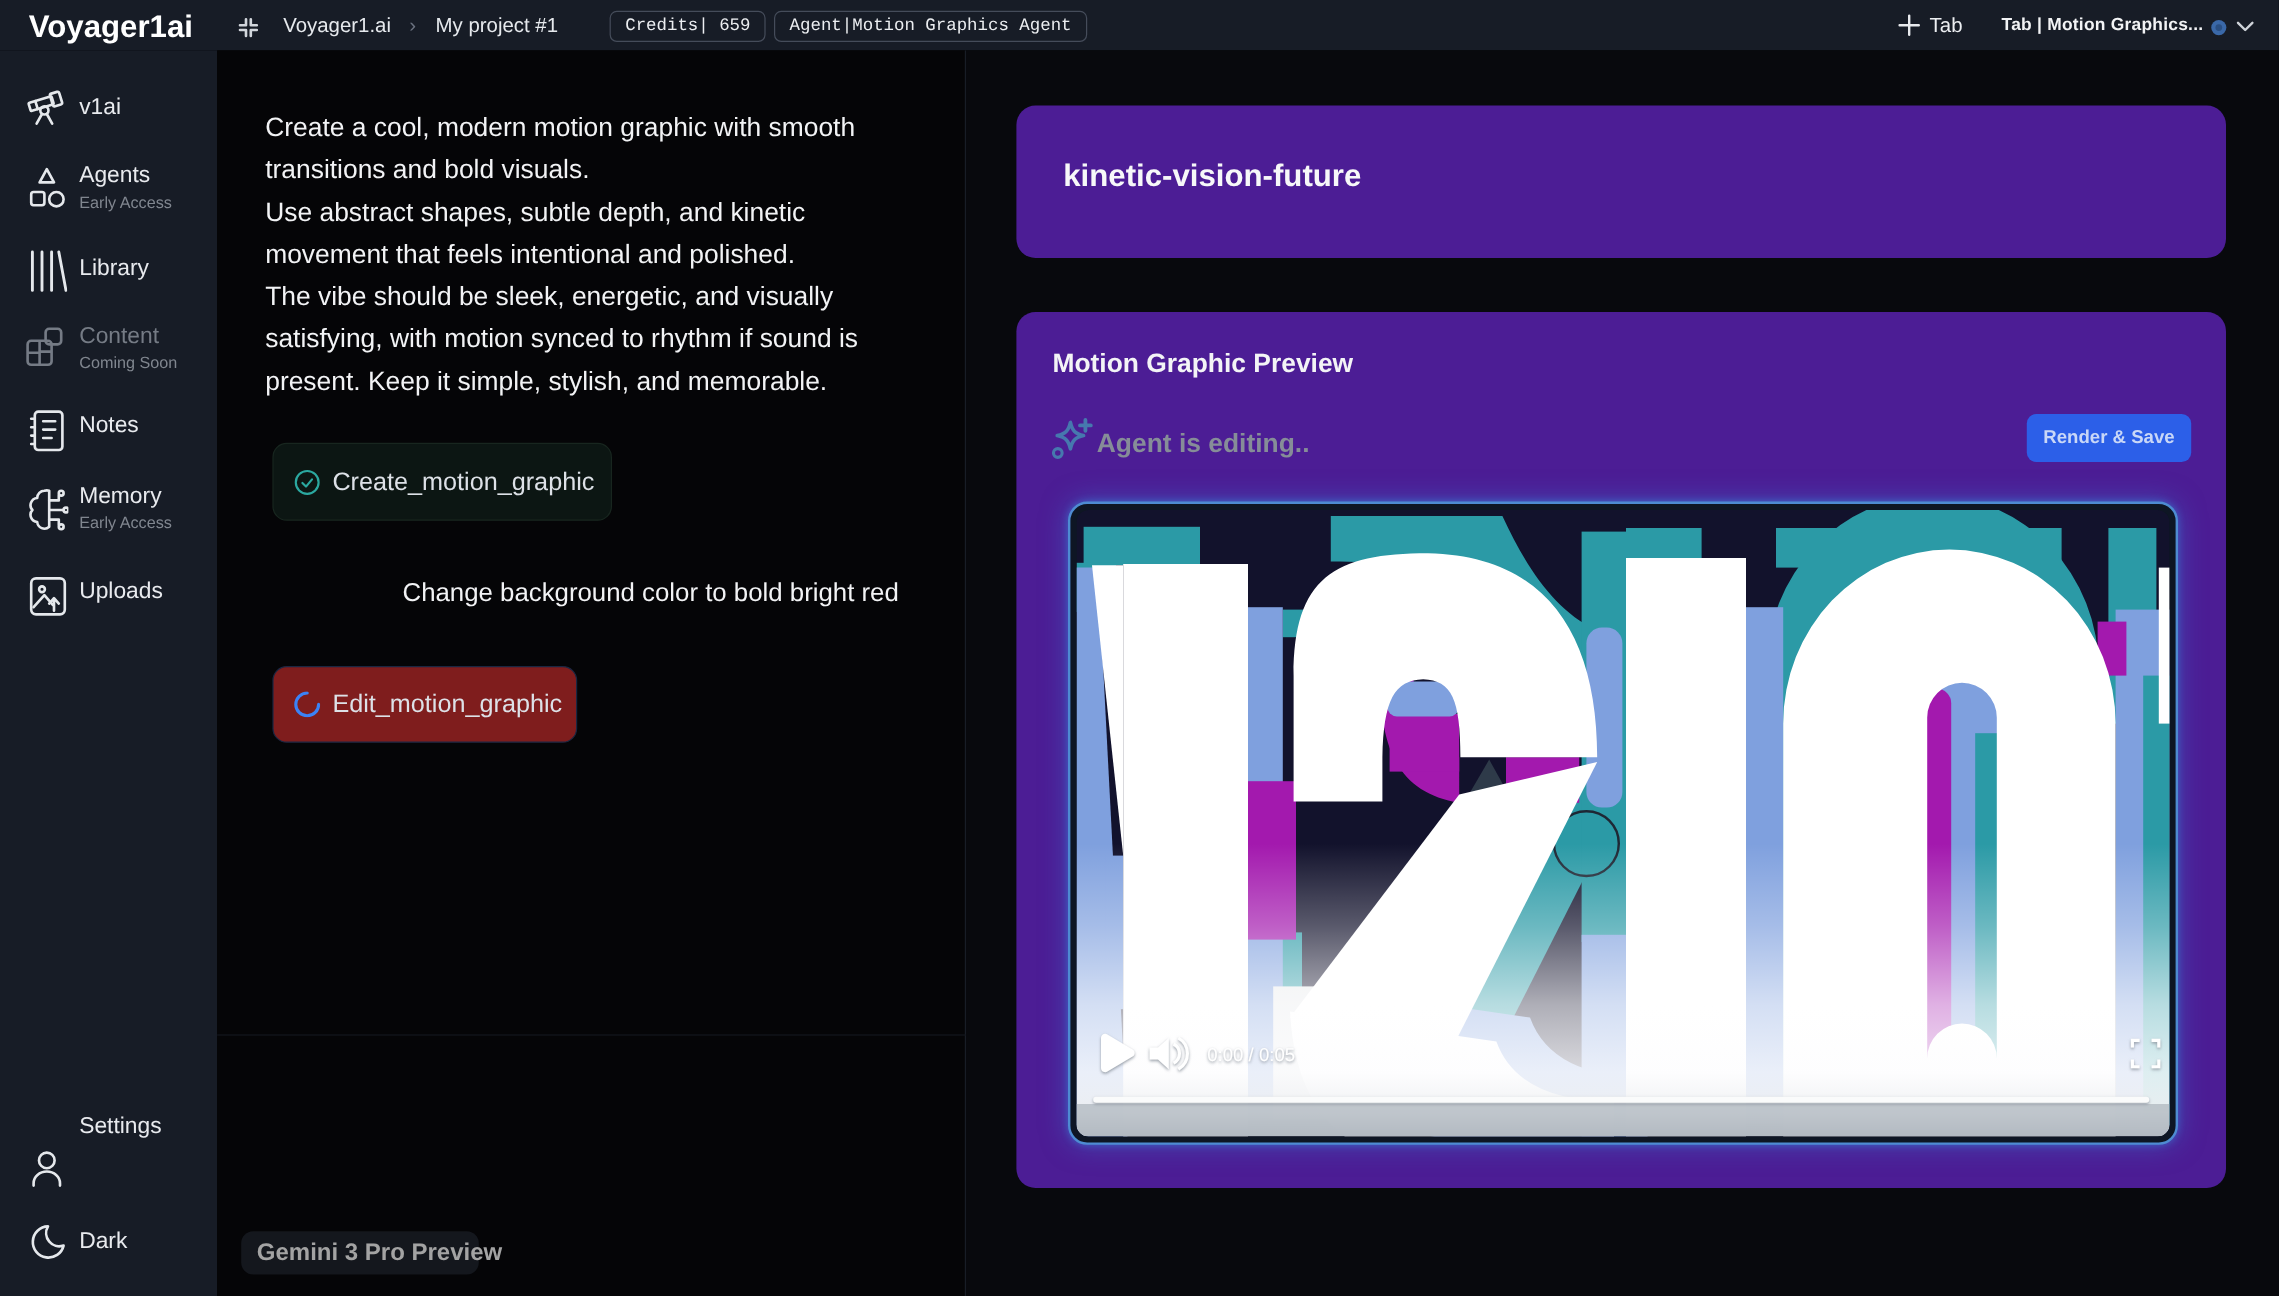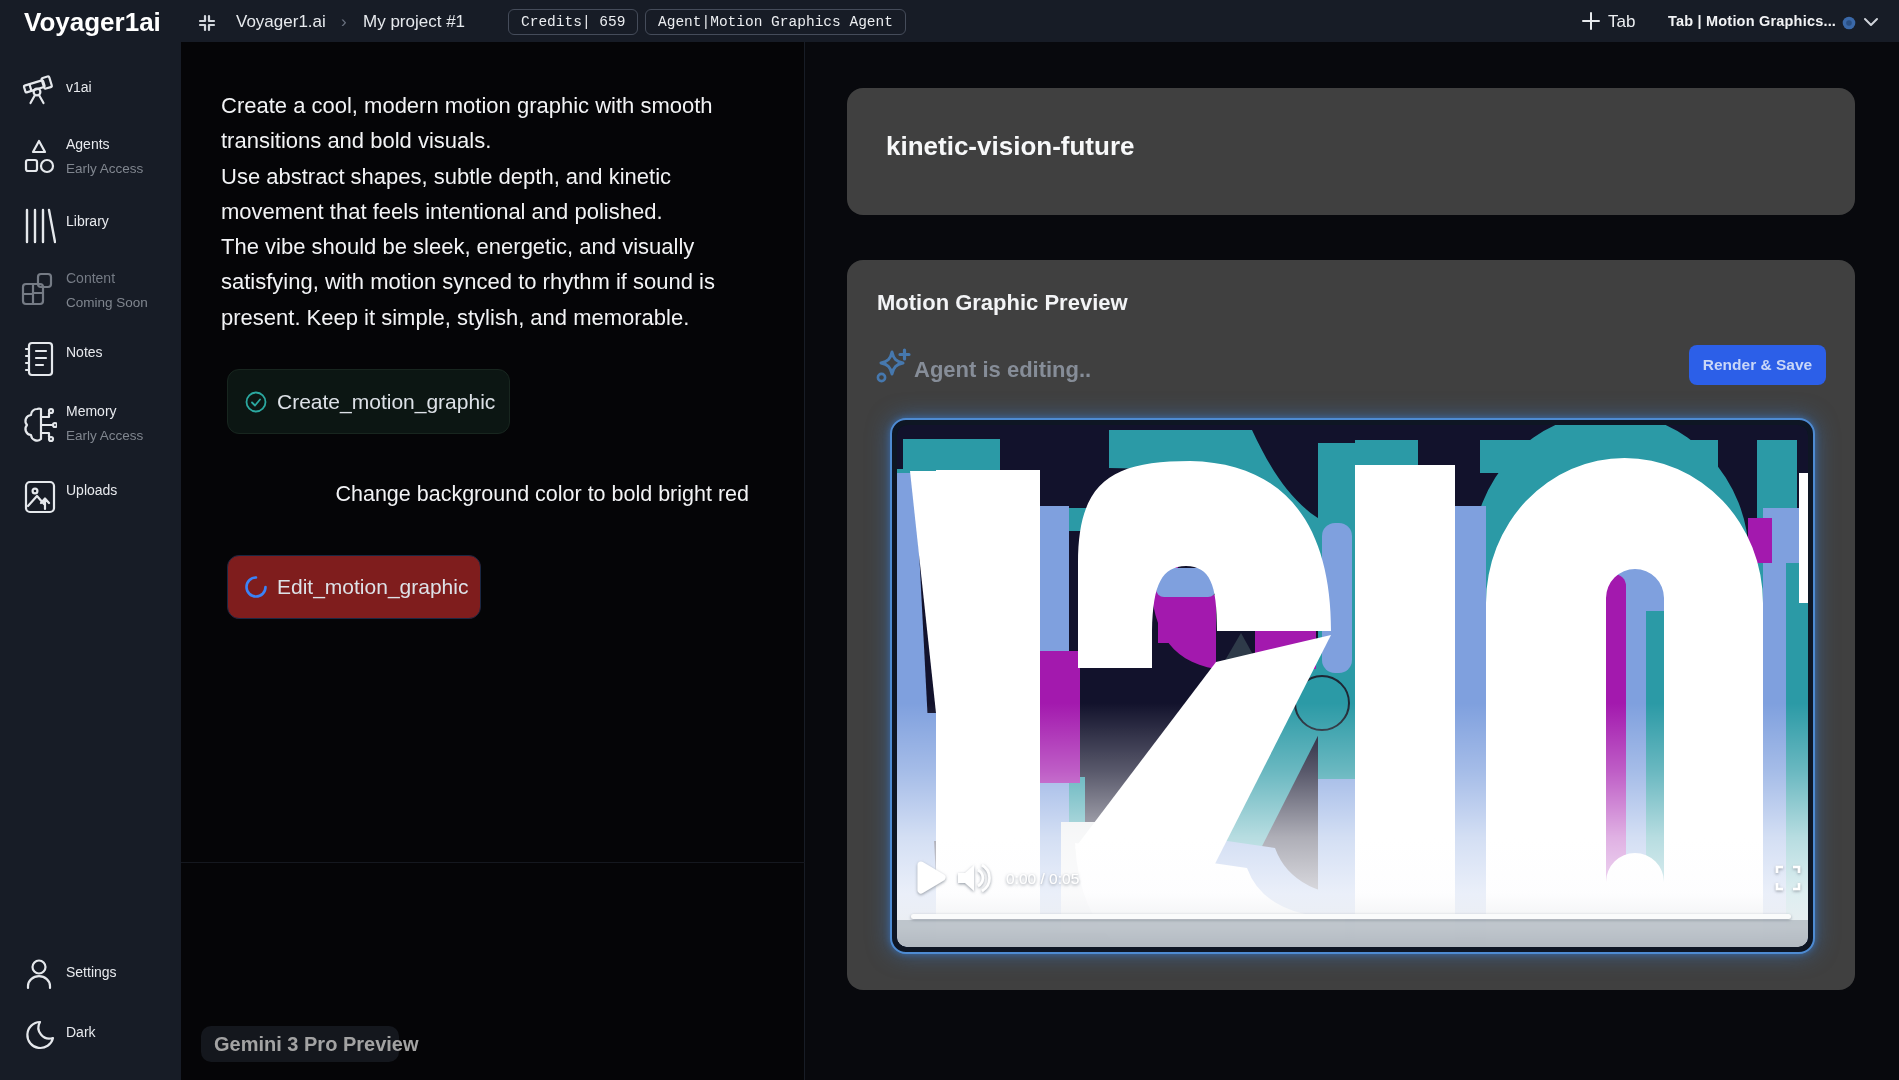--- a/index.html
+++ b/index.html
@@ -8,42 +8,42 @@
   .abs { position:absolute; }
   
   #topbar { left:0; top:0; width:1899px; height:42px; background:#171c26; }
   #sidebar { left:0; top:42px; width:181px; height:1038px; background:#171c26; }
   #logo { left:24px; top:7px; font-size:26px; font-weight:bold; color:#fff; letter-spacing:0;text-align:center; }
   .crumb { top:12px; font-size:17px; color:#e6e9ed; }
   .badge { top:9px; height:26px; border:1px solid #454c5a; border-radius:6px;
      font-family:"Liberation Mono", monospace; font-size:14.5px; color:#eceef1;
      display:flex; align-items:center; padding:0 12px; }
   
-  .nav-label { left:66px; font-size:14px; color:#e8eaee; }
+  .nav-label { left:66px; font-size:19px; color:#e8eaee; }
   .nav-sub { left:66px; font-size:13.5px; color:#80868f; }
   .dim { color:#757b85; }
   
   #chat { left:181px; top:42px; width:624px; height:1038px; background:#050507;
           border-right:1px solid #181d26; }
   #prompt { left:40px; top:46px; width:510px; font-size:22px; line-height:35.3px; color:#f2f3f5; }
   .chip { border-radius:12px; display:flex; align-items:center;margin-left:25px; }
   #chip1 { left:21px; top:327px; width:283px; height:65px; background:#0c1613; border:1px solid #18261f; }
   #chip2 { left:21px; top:513px; width:254px; height:64px; background:#7f1d1d; border:1px solid #1a2742; }
   .chip-txt { font-size:21px; color:#dde1e7; margin-left:10px; }
   #usermsg { right:55px; top:440px; font-size:21.5px; color:#f2f3f5; }
   #divider { left:0px; top:820px; width:624px; height:1px; background:#15181f; }
   #inputbox { left:20px; top:848px; width:582px; height:120px; background:#12151a;
       border:1px solid #1c2029; border-radius:18px; }
   #placeholder { left:24px; top:26px; font-size:20px; color:#747b86; }
   #modelpill { left:20px; top:984px; width:198px; height:36px; background:#14171d;
       border-radius:10px; display:flex; align-items:center; white-space:nowrap; }
   #modelpill span { font-size:20px; font-weight:bold; color:#a3a3a3; margin-left:13px; }
   
   #right { left:805px; top:42px; width:1094px; height:1038px; background:#08090d; }
-  .card { background:#404040; border-radius:16px; }
+  .card { background:#4c1d95; border-radius:16px; }
   #card1 { left:42px; top:46px; width:1008px; height:127px; }
   #card1 h1 { position:absolute; left:39px; top:43px; font-size:26px; font-weight:bold; color:#f7f8f9; }
   #card2 { left:42px; top:218px; width:1008px; height:730px; }
   #card2 h2 { position:absolute; left:30px; top:30px; font-size:22px; font-weight:bold; color:#f3f4f6; }
   #agentrow { position:absolute; left:67px; top:97px; font-size:22px; font-weight:bold; color:#868d98; }
   #rsbtn { position:absolute; left:842px; top:85px; width:137px; height:40px; background:#2c5fe8;
      border-radius:8px; color:#c9d7f7; font-size:15.5px; font-weight:bold;
      display:flex; align-items:center; justify-content:center; }
   #vidwrap { position:absolute; left:43px; top:158px; width:925px; height:536px;
      border:2px solid #4e8bd2; border-radius:16px; background:#0e1624; padding:5px;
@@ -131,21 +131,21 @@
     <circle cx="11" cy="12" r="2.4"></circle>
     <path d="M4,27 l9,-10 l7,8"></path>
     <path d="M21,30 v-10 M17,24 l4,-4.5 l4,4.5"></path>
 </svg>
 <div class="abs nav-label" style="top:482px;">Uploads</div>
 
 <svg class="abs" style="left:26px; top:958px;" width="26" height="32" viewBox="0 0 26 32" fill="none" stroke="#e5e8ec" stroke-width="2.2" stroke-linecap="round">
   <circle cx="13" cy="9" r="6.5"></circle>
     <path d="M2,30 v-2 a9,8 0 0 1 22,0 v2"></path>
 </svg>
-<div class="abs nav-label" style="top:964px;">Settings</div>
+<div class="abs nav-label" style="top:928px;">Settings</div>
 
 <svg class="abs" style="left:25px; top:1019px;" width="30" height="32" viewBox="0 0 30 32" fill="none" stroke="#e5e8ec" stroke-width="2.2" stroke-linecap="round" stroke-linejoin="round">
   <path d="M15,3 a13,13 0 1 0 13,16 a11,11 0 0 1 -13,-16 Z"></path>
 </svg>
 <div class="abs nav-label" style="top:1024px;">Dark</div>
 
 <div class="abs" id="chat">
   <div class="abs" id="prompt">Create a cool, modern motion graphic with smooth transitions and bold visuals.<br>Use abstract shapes, subtle depth, and kinetic movement that feels intentional and polished.<br>The vibe should be sleek, energetic, and visually satisfying, with motion synced to rhythm if sound is present. Keep it simple, stylish, and memorable.</div>
   <div class="abs chip" id="chip1">
     <svg style="margin-left:17px;" width="22" height="22" viewBox="0 0 22 22" fill="none" stroke="#2ba8a0" stroke-width="1.8" stroke-linecap="round" stroke-linejoin="round">

